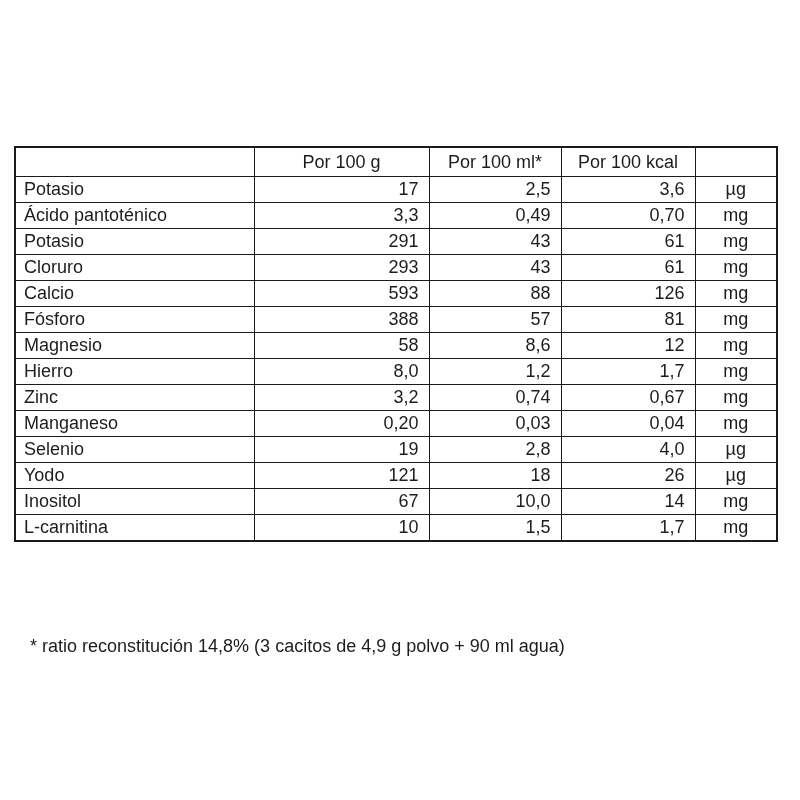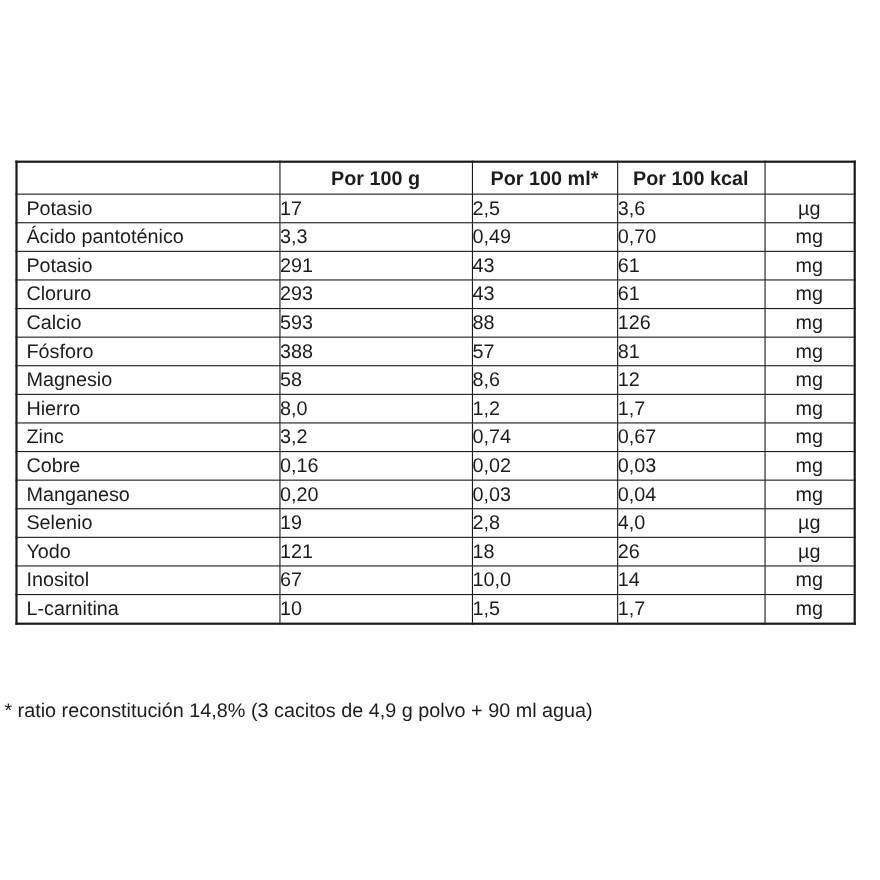--- a/index.html
+++ b/index.html
@@ -27,40 +27,41 @@
   .nutrition-table th,
   .nutrition-table td {
     border: 1.5px solid #1a1a1a;
     padding: 0;
     vertical-align: middle;
     overflow: hidden;
     white-space: nowrap;
   }
   .nutrition-table thead th {
     height: 28px;
-    font-weight: bold;
+    font-weight: normal;
     text-align: center;
     font-size: 18px;
   }
   .nutrition-table tbody td {
     height: 25px;
   }
   td.cell-label {
     text-align: left;
     padding-left: 8px;
   }
   td.cell-num {
+    text-align: right;
     padding-right: 10px;
   }
   td.cell-unit {
     text-align: center;
   }
   .footnote {
     position: absolute;
-    left: 4px;
+    left: 30px;
     top: 636px;
     margin: 0;
     font-size: 18px;
     color: #1c1c1c;
   }
 </style>
 </head>
 <body>
 
 <table class="nutrition-table">
@@ -146,27 +147,20 @@
   </tr>
 
   <tr>
     <td class="cell-label">Zinc</td>
     <td class="cell-num">3,2</td>
     <td class="cell-num">0,74</td>
     <td class="cell-num">0,67</td>
     <td class="cell-unit">mg</td>
   </tr>
 
-  <tr>
-    <td class="cell-label">Cobre</td>
-    <td class="cell-num">0,16</td>
-    <td class="cell-num">0,02</td>
-    <td class="cell-num">0,03</td>
-    <td class="cell-unit">mg</td>
-  </tr>
 
   <tr>
     <td class="cell-label">Manganeso</td>
     <td class="cell-num">0,20</td>
     <td class="cell-num">0,03</td>
     <td class="cell-num">0,04</td>
     <td class="cell-unit">mg</td>
   </tr>
 
   <tr>

